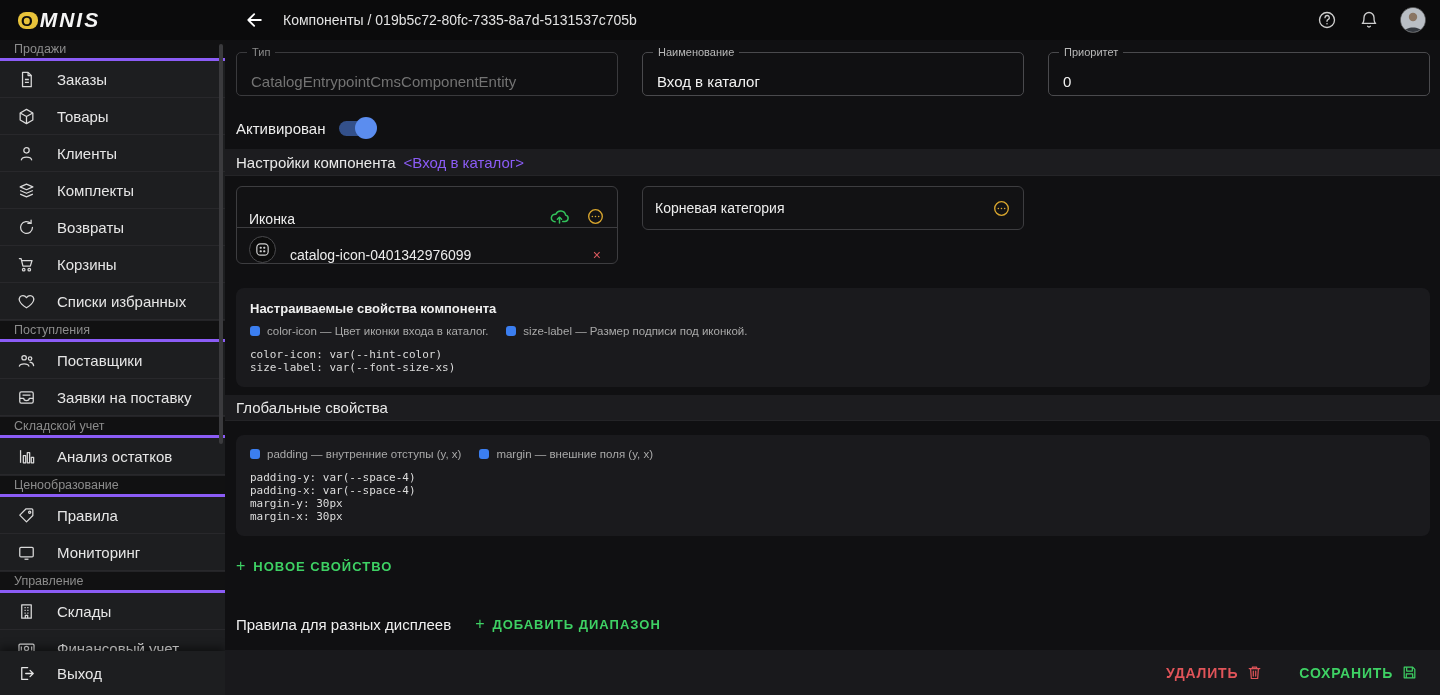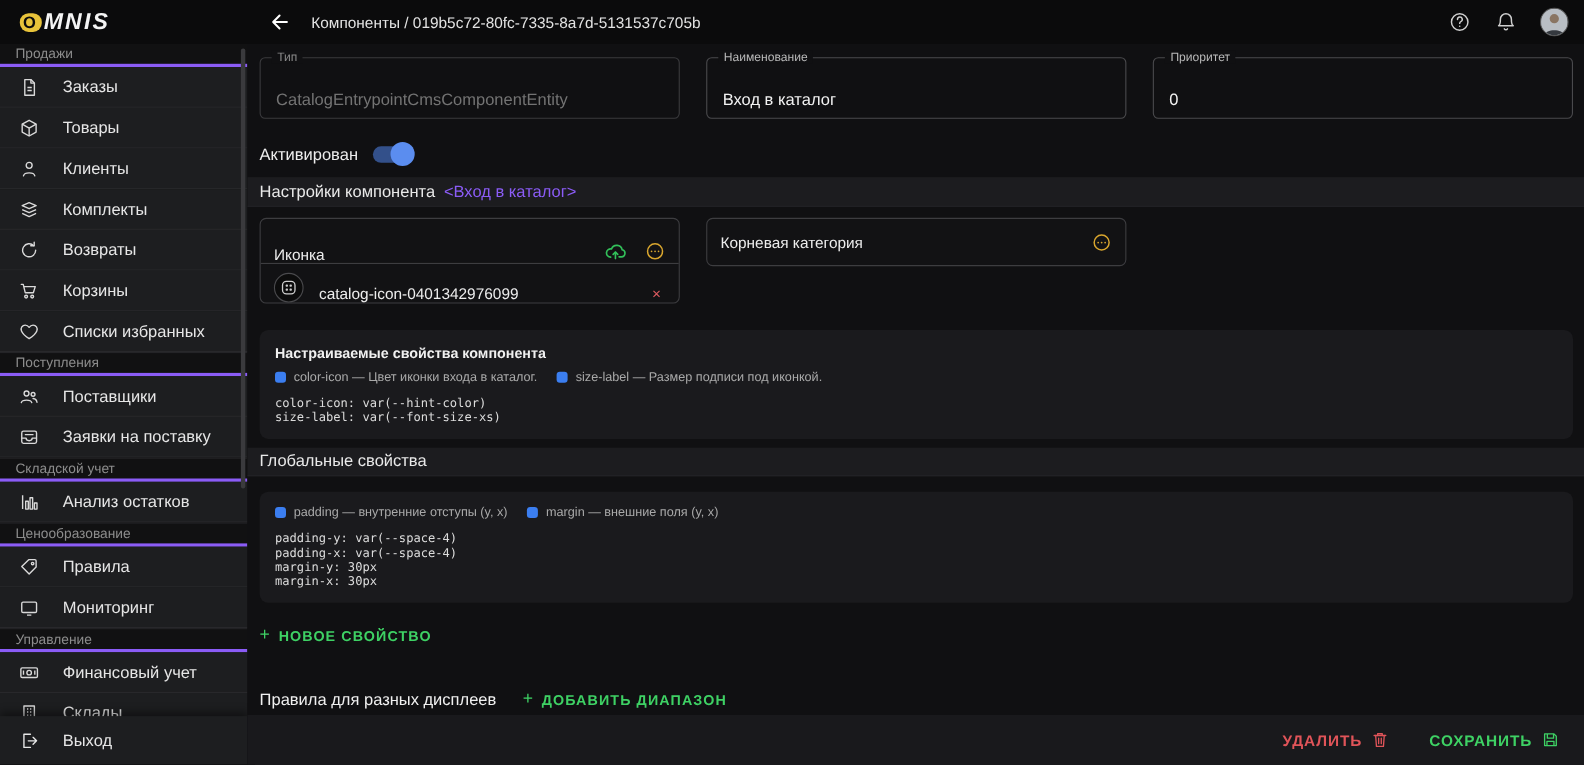--- a/index.html
+++ b/index.html
@@ -22,21 +22,21 @@
   .side-scroll { position:absolute; top:4px; right:2px; width:4px; height:400px; border-radius:2px; background:#3a3a3d; }
   .sec-label { height:22px; display:flex; align-items:center; padding-left:14px; font-size:12.5px; color:#8c8c8c; background:#111112; border-top:1px solid #242427; border-bottom:3px solid #8b5cf6; }
   .sec-label:first-child { border-top:none; height:21px; }
   .side-item { height:37px; display:flex; align-items:center; padding-left:17px; gap:21px; color:#e6e6e6; font-size:15px; background:#1d1e20; border-bottom:1px solid #28282b; cursor:pointer; }
   .side-item svg { color:#d9d9d9; flex:0 0 auto; }
   .side-footer { position:absolute; bottom:0; left:0; width:225px; height:44px; background:#1d1e20; display:flex; align-items:center; padding-left:17px; gap:21px; color:#e6e6e6; font-size:15px; box-shadow:0 -4px 8px rgba(0,0,0,.45); cursor:pointer; }
 
   
   .main { position:absolute; top:40px; left:225px; width:1215px; height:610px; padding:12px 10px 0 11px; background:#101012; }
   .fields-row { display:flex; gap:24px; }
-  .ofield { flex:1; position:relative; border:1px solid #4a4a4d; border-radius:5px; height:56px; display:flex; align-items:center; padding:13px 14px; background:transparent; }
+  .ofield { flex:1; position:relative; border:1px solid #4a4a4d; border-radius:5px; height:44px; display:flex; align-items:flex-start; padding:0 14px; background:transparent; }
   .ofield .flabel { position:absolute; top:-7px; left:10px; background:#101012; padding:0 5px; font-size:11px; color:#b9b9b9; }
   .ofield .fvalue { font-size:15px; color:#f2f2f2; width:100%; background:transparent; border:none; outline:none; font-family:"Liberation Sans",sans-serif;margin-top:20px; }
   .ofield.disabled { border-color:#3a3a3d; }
   .ofield.disabled .fvalue { color:#737373; }
   .ofield.disabled .flabel { color:#8a8a8a; }
 
   .toggle-row { margin-top:19px; display:flex; align-items:center; gap:14px; height:26px; }
   .toggle-label { color:#ededed; font-size:15px; }
   .switch { width:36px; height:15px; border-radius:8px; background:#33508a; position:relative; cursor:pointer; }
   .switch .knob { position:absolute; right:-2px; top:-3.5px; width:22px; height:22px; border-radius:50%; background:#5b8def; }
@@ -222,32 +222,32 @@
         <rect x="3.5" y="5.5" width="17" height="12" rx="1.5"></rect>
         <path d="M9.5 20.5h5"></path>
       </svg>
     <span>Мониторинг</span>
   </div>
 
   <div class="sec-label">Управление</div>
 
   <div class="side-item">
     <svg width="19" height="19" viewBox="0 0 24 24" fill="none" stroke="currentColor" stroke-width="1.6" stroke-linejoin="round">
+        <rect x="6" y="3.5" width="12" height="17"></rect>
+        <path d="M9.5 7h1.5M13 7h1.5M9.5 10.5h1.5M13 10.5h1.5M9.5 14h1.5M13 14h1.5M10.5 20.5V17h3v3.5"></path>
+      </svg>
+    <span>Склады</span>
+  </div>
+  <div class="side-item">
+    <svg width="19" height="19" viewBox="0 0 24 24" fill="none" stroke="currentColor" stroke-width="1.6" stroke-linejoin="round">
         <rect x="2.5" y="6.5" width="19" height="11" rx="1.5"></rect>
         <circle cx="12" cy="12" r="2.6"></circle>
         <path d="M5.5 9.5v5M18.5 9.5v5"></path>
       </svg>
     <span>Финансовый учет</span>
-  </div>
-  <div class="side-item">
-    <svg width="19" height="19" viewBox="0 0 24 24" fill="none" stroke="currentColor" stroke-width="1.6" stroke-linejoin="round">
-        <rect x="6" y="3.5" width="12" height="17"></rect>
-        <path d="M9.5 7h1.5M13 7h1.5M9.5 10.5h1.5M13 10.5h1.5M9.5 14h1.5M13 14h1.5M10.5 20.5V17h3v3.5"></path>
-      </svg>
-    <span>Склады</span>
   </div>
 
   <div class="side-scroll"></div>
 
   <div class="side-footer">
     <svg width="19" height="19" viewBox="0 0 24 24" fill="none" stroke="currentColor" stroke-width="1.6" stroke-linecap="round" stroke-linejoin="round">
         <path d="M13.5 4.5H6v15h7.5"></path>
         <path d="M16.5 8l4 4-4 4M20.5 12H11"></path>
       </svg>
     <span>Выход</span>

